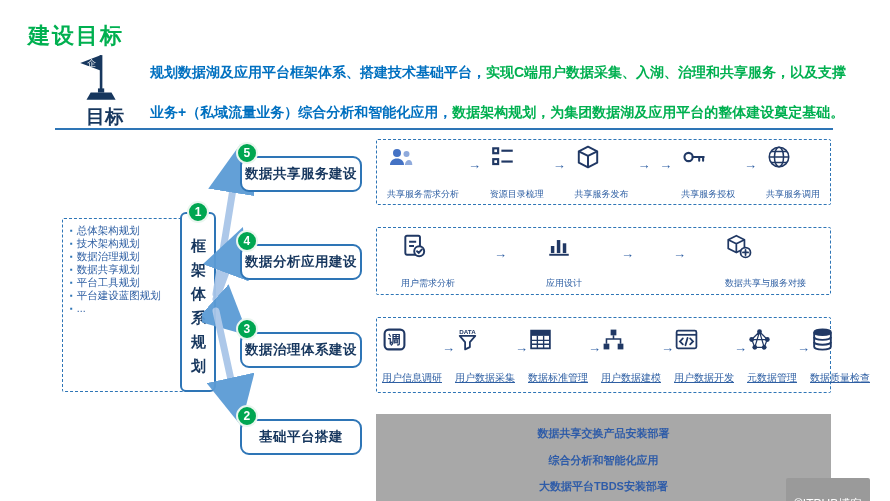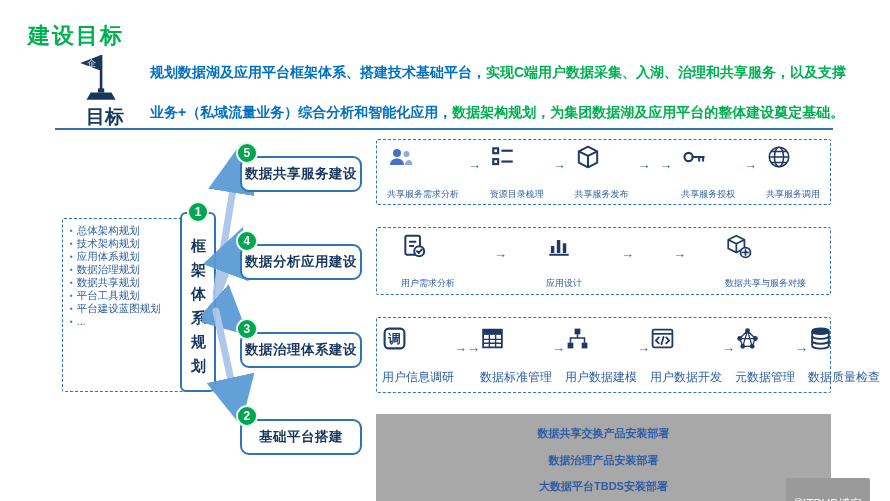--- a/index.html
+++ b/index.html
@@ -31,21 +31,21 @@
 
   .connectors { left:202px; top:134px; }
 
   .frow { left:376px; width:455px; border:1.5px dashed #2E75B6; border-radius:2px; background:#fff; display:flex; align-items:center; justify-content:space-between; }
   .r5 { top:139px; height:66px; padding:0 10px; }
   .r4 { top:227px; height:68px; padding:0 24px; }
   .r3 { top:317px; height:76px; padding:0 5px; }
   .step { display:flex; flex-direction:column; align-items:flex-start; gap:17px; }
   .step .icn { height:28px; display:flex; align-items:center; }
   .step .lbl { font-size:9px; color:#2E5FA3; white-space:nowrap; }
-  .r3 .step .lbl { font-size:12px; }
+  .r3 .step .lbl { font-size:10px;text-decoration:underline; }
   .arr { font-size:13px; font-weight:bold; color:#2E5FA3; margin-bottom:16px; }
 
   .gray { left:376px; top:414px; width:455px; height:92px; background:#A8A8A8; display:flex; flex-direction:column; justify-content:space-evenly; align-items:center; }
   .gray .gline { font-size:11px; font-weight:bold; color:#2F5CA8; }
 
   .wm { left:786px; top:478px; background:#9a9a9a; color:#fff; font-size:12px; padding:18px 8px; border-radius:2px; }
 </style>
 </head>
 <body>
 
@@ -68,21 +68,20 @@
   </div>
   <div class="abs para p2">
     <span class="blue">业务+（私域流量业务）综合分析和智能化应用，</span><span class="green">数据架构规划，为集团数据湖及应用平台的整体建设奠定基础。</span>
   </div>
 
   <div class="abs hr"></div>
 
   <ul class="abs plan">
     <li><span class="blt">▪</span><span>总体架构规划</span></li>
     <li><span class="blt">▪</span><span>技术架构规划</span></li>
-    <li><span class="blt">▪</span><span>应用体系规划</span></li>
     <li><span class="blt">▪</span><span>数据治理规划</span></li>
     <li><span class="blt">▪</span><span>数据共享规划</span></li>
     <li><span class="blt">▪</span><span>平台工具规划</span></li>
     <li><span class="blt">▪</span><span>平台建设蓝图规划</span></li>
     <li><span class="blt">▪</span><span>...</span></li>
   </ul>
 
   <div class="abs fw">
     <div class="numc">1</div>
     <div class="vtext">框架体系规划</div>
@@ -220,20 +219,29 @@
     <div class="step">
       <span class="icn">
         <svg width="25" height="25" viewBox="0 0 24 24">
           <rect x="2.5" y="2.5" width="19" height="19" rx="4" fill="none" stroke="#203864" stroke-width="2"></rect>
           <text x="12" y="16.5" font-size="12" font-weight="bold" fill="#203864" text-anchor="middle">调</text>
         </svg>
       </span>
       <span class="lbl">用户信息调研</span>
     </div>
     <span class="arr">→</span>
+    <div class="step">
+      <span class="icn">
+        <svg width="25" height="25" viewBox="0 0 24 24">
+          <text x="12" y="6.5" font-size="6" font-weight="bold" fill="#203864" text-anchor="middle">DATA</text>
+          <path d="M4.5 8.5h15l-5.2 6v4.8l-4.6 2.2v-7z" fill="none" stroke="#203864" stroke-width="1.7" stroke-linejoin="round"></path>
+        </svg>
+      </span>
+      <span class="lbl">用户数据采集</span>
+    </div>
     <span class="arr">→</span>
     <div class="step">
       <span class="icn">
         <svg width="25" height="25" viewBox="0 0 24 24">
           <rect x="3" y="3.5" width="18" height="17" fill="none" stroke="#203864" stroke-width="1.7"></rect>
           <rect x="3" y="3.5" width="18" height="5" fill="#203864"></rect>
           <path d="M3 12.8h18M3 16.6h18M9 8.5v12M15 8.5v12" stroke="#203864" stroke-width="1.3"></path>
         </svg>
       </span>
       <span class="lbl">数据标准管理</span>
@@ -285,19 +293,19 @@
           <path d="M4 5v14c0 1.5 3.6 2.7 8 2.7s8-1.2 8-2.7V5"></path>
           <path d="M4 9.7c0 1.5 3.6 2.7 8 2.7s8-1.2 8-2.7M4 14.3c0 1.5 3.6 2.7 8 2.7s8-1.2 8-2.7"></path>
         </svg>
       </span>
       <span class="lbl">数据质量检查</span>
     </div>
   </div>
 
   <div class="abs gray">
     <div class="gline">数据共享交换产品安装部署</div>
-    <div class="gline">数据治理产品安装部署</div>
+    <div class="gline">综合分析和智能化应用</div>
     <div class="gline">大数据平台TBDS安装部署</div>
   </div>
 
   <div class="abs wm">©ITPUB博客</div>
 
 </div>
 
 </body></html>

